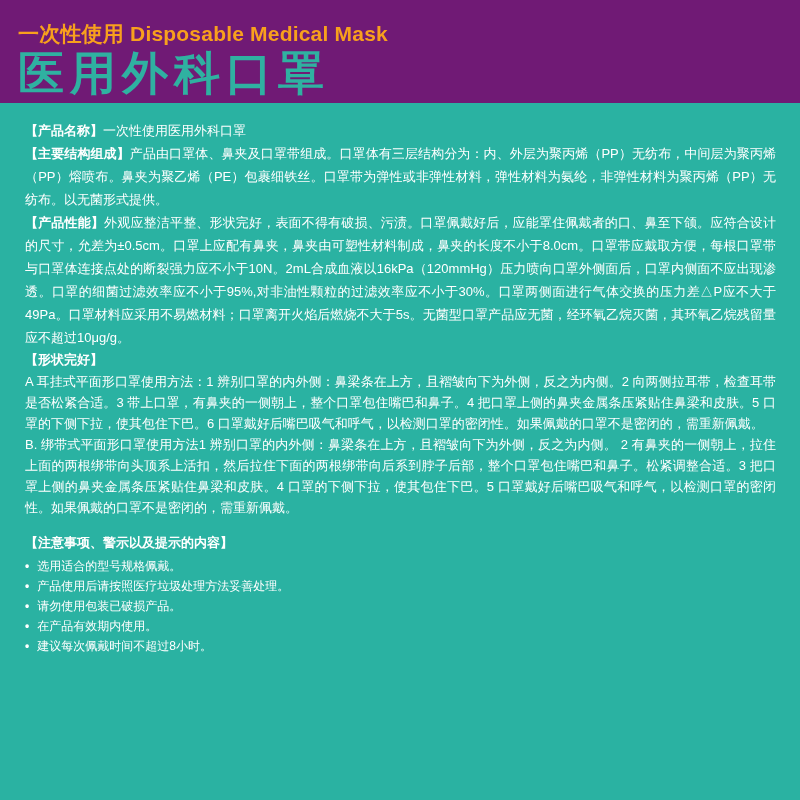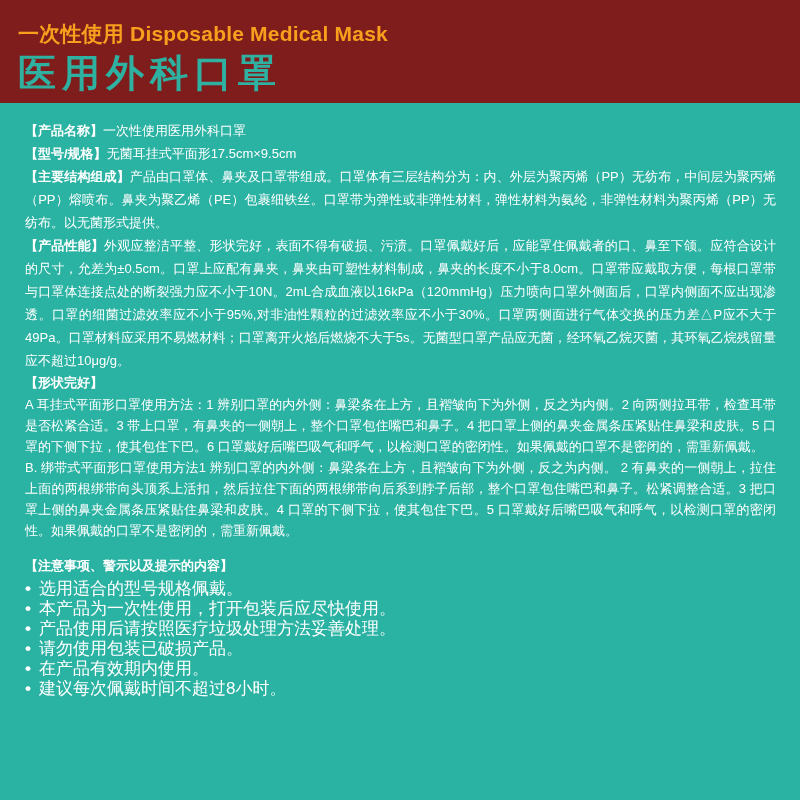--- a/index.html
+++ b/index.html
@@ -8,36 +8,36 @@
     font-family: "Liberation Sans", sans-serif;
     -webkit-font-smoothing: antialiased;
   }
   .page {
     position: relative;
     width: 800px; height: 800px;
     background: #2ab2a2;
     overflow: hidden;
   }
   .header {
-    background: #7f1d1d;
+    background: #701a75;
     height: 103px;
     box-sizing: border-box;
     padding: 21px 0 0 18px;
   }
   .tagline {
     color: #f8a01d;
     font-size: 21px;
     font-weight: 700;
     line-height: 25px;
     letter-spacing: 0.2px;
   }
   .title {
     margin: 1px 0 0 0;
     color: #2fb1a1;
-    font-size: 38px;
+    font-size: 46px;
     font-weight: 800;
     letter-spacing: 6px;
     line-height: 52px;
   }
   .content {
     box-sizing: border-box;
     padding: 16px 24px 0 25px;
     color: #ffffff;
   }
   .para {
@@ -51,21 +51,21 @@
   .para .lbl { font-weight: 800; }
   .usage { line-height: 21px; }
   .usage-head { line-height: 22px; }
   .notices-head { line-height: 22px; margin-top: 14px; }
   .notice-list {
     margin: 2px 0 0 0;
     padding: 0;
     list-style: none;
   }
   .notice-item {
-    font-size: 17px;
+    font-size: 12px;
     font-weight: 500;
     line-height: 20px;
   }
   .notice-item::before {
     content: "\2022";
     display: inline-block;
     margin-right: 8px;
     font-weight: 700;
   }
 </style>
@@ -76,38 +76,36 @@
 
   <header class="header">
     <div class="tagline">一次性使用 Disposable Medical Mask</div>
     <h1 class="title">医用外科口罩</h1>
   </header>
 
   <main class="content">
 
     <p class="para"><span class="lbl">【产品名称】</span><span>一次性使用医用外科口罩</span></p>
 
-    <p class="para"><span class="lbl">【型号/规格】</span><span>无菌耳挂式平面形17.5cm×9.5cm</span></p>
 
     <p class="para"><span class="lbl">【主要结构组成】</span><span>产品由口罩体、鼻夹及口罩带组成。口罩体有三层结构分为：内、外层为聚丙烯（PP）无纺布，中间层为聚丙烯（PP）熔喷布。鼻夹为聚乙烯（PE）包裹细铁丝。口罩带为弹性或非弹性材料，弹性材料为氨纶，非弹性材料为聚丙烯（PP）无纺布。以无菌形式提供。</span></p>
 
     <p class="para"><span class="lbl">【产品性能】</span><span>外观应整洁平整、形状完好，表面不得有破损、污渍。口罩佩戴好后，应能罩住佩戴者的口、鼻至下颌。应符合设计的尺寸，允差为±0.5cm。口罩上应配有鼻夹，鼻夹由可塑性材料制成，鼻夹的长度不小于8.0cm。口罩带应戴取方便，每根口罩带与口罩体连接点处的断裂强力应不小于10N。2mL合成血液以16kPa（120mmHg）压力喷向口罩外侧面后，口罩内侧面不应出现渗透。口罩的细菌过滤效率应不小于95%,对非油性颗粒的过滤效率应不小于30%。口罩两侧面进行气体交换的压力差△P应不大于49Pa。口罩材料应采用不易燃材料；口罩离开火焰后燃烧不大于5s。无菌型口罩产品应无菌，经环氧乙烷灭菌，其环氧乙烷残留量应不超过10μg/g。</span></p>
 
 
     <p class="para usage-head"><span class="lbl">【形状完好】</span></p>
 
     <p class="para usage">A 耳挂式平面形口罩使用方法：1 辨别口罩的内外侧：鼻梁条在上方，且褶皱向下为外侧，反之为内侧。2 向两侧拉耳带，检查耳带是否松紧合适。3 带上口罩，有鼻夹的一侧朝上，整个口罩包住嘴巴和鼻子。4 把口罩上侧的鼻夹金属条压紧贴住鼻梁和皮肤。5 口罩的下侧下拉，使其包住下巴。6 口罩戴好后嘴巴吸气和呼气，以检测口罩的密闭性。如果佩戴的口罩不是密闭的，需重新佩戴。</p>
 
     <p class="para usage">B. 绑带式平面形口罩使用方法1 辨别口罩的内外侧：鼻梁条在上方，且褶皱向下为外侧，反之为内侧。 2 有鼻夹的一侧朝上，拉住上面的两根绑带向头顶系上活扣，然后拉住下面的两根绑带向后系到脖子后部，整个口罩包住嘴巴和鼻子。松紧调整合适。3 把口罩上侧的鼻夹金属条压紧贴住鼻梁和皮肤。4 口罩的下侧下拉，使其包住下巴。5 口罩戴好后嘴巴吸气和呼气，以检测口罩的密闭性。如果佩戴的口罩不是密闭的，需重新佩戴。</p>
 
     <p class="para notices-head"><span class="lbl">【注意事项、警示以及提示的内容】</span></p>
 
     <ul class="notice-list">
       <li class="notice-item">选用适合的型号规格佩戴。</li>
-      <li class="notice-item">本产品为一次性使用，打开包装后应尽快使用。</li>
       <li class="notice-item">产品使用后请按照医疗垃圾处理方法妥善处理。</li>
       <li class="notice-item">请勿使用包装已破损产品。</li>
       <li class="notice-item">在产品有效期内使用。</li>
       <li class="notice-item">建议每次佩戴时间不超过8小时。</li>
 
     </ul>
 
   </main>
 </div>
 

